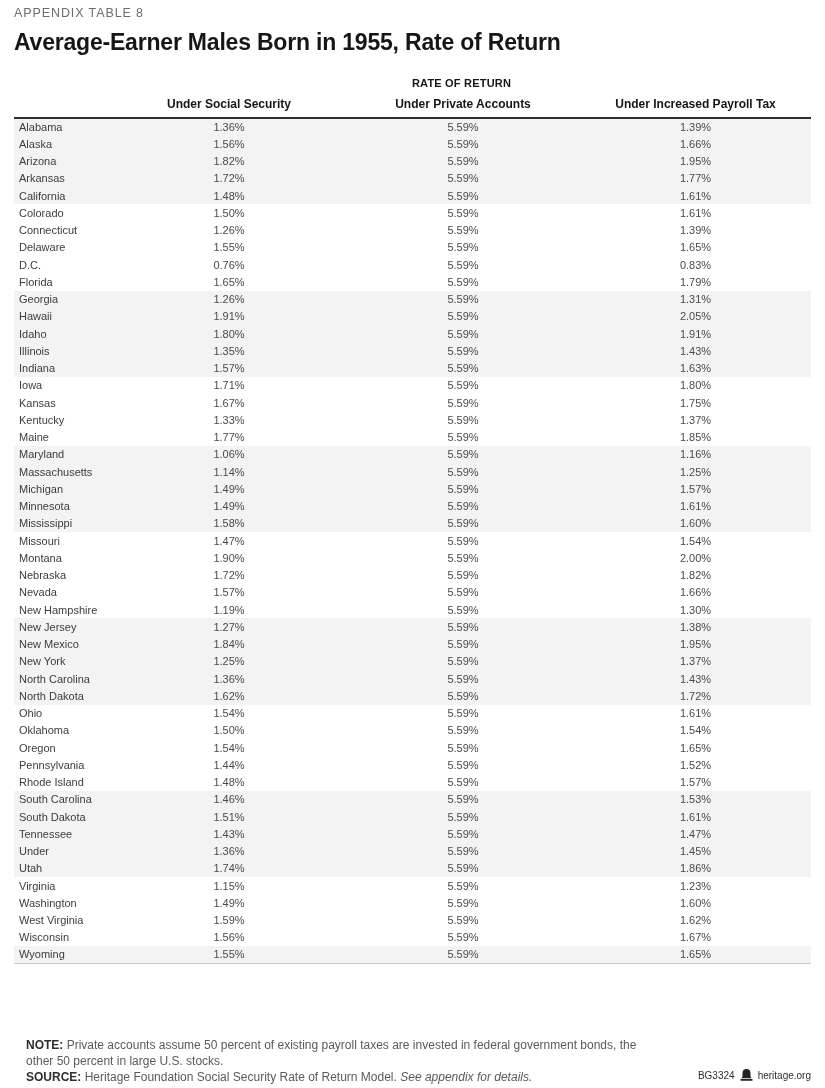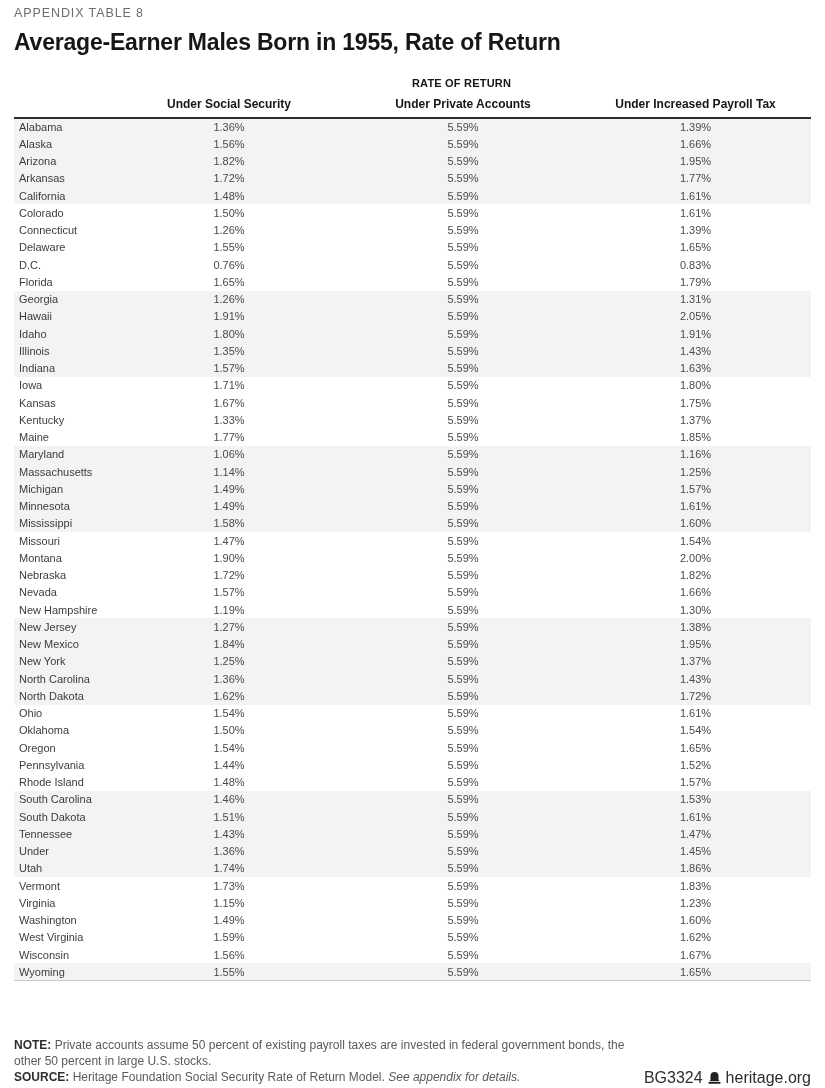--- a/index.html
+++ b/index.html
@@ -60,35 +60,35 @@
     font-size: 11px;
     color: #4a4a4a;
   }
   tbody td.state { text-align: left; padding-left: 5px; color: #3c3c3c; margin-left: 7px; }
   tbody td.val   { text-align: center; }
   tbody tr.band  { background: #f3f3f3; }
   tbody tr:last-child td { border-bottom: 1px solid #c9c9c9; }
 
   .footer {
     position: absolute;
-    left: 14px; right: 14px; top: 1037px;
+    left: 26px; right: 14px; top: 1037px;
   }
   .footer p {
     font-size: 12px;
     line-height: 16px;
     color: #5a5a5a;
   }
   .footer p b { color: #2e2e2e; }
   .footer .note { max-width: 622px; }
   .footer .source em { font-style: italic; }
   .brand {
     position: absolute;
     right: 0; top: 32px;
-    display: flex; align-items: center; gap: 5px;
-    font-size: 16px;
+    display: flex; align-items: flex-end; gap: 5px;
+    font-size: 10px;
     color: #2e2e2e;
   }
   .bell { width: 13px; height: 12px; fill: #222222; display: block; }
 </style>
 </head>
 <body>
 
 <div class="page">
 
   <div class="eyebrow">APPENDIX TABLE 8</div>
@@ -372,26 +372,20 @@
           <td class="val">5.59%</td>
           <td class="val">1.45%</td>
         </tr>
         <tr class="band">
           <td class="state">Utah</td>
           <td class="val">1.74%</td>
           <td class="val">5.59%</td>
           <td class="val">1.86%</td>
         </tr>
         <tr>
-          <td class="state">Vermont</td>
-          <td class="val">1.73%</td>
-          <td class="val">5.59%</td>
-          <td class="val">1.83%</td>
-        </tr>
-        <tr>
           <td class="state">Virginia</td>
           <td class="val">1.15%</td>
           <td class="val">5.59%</td>
           <td class="val">1.23%</td>
         </tr>
         <tr>
           <td class="state">Washington</td>
           <td class="val">1.49%</td>
           <td class="val">5.59%</td>
           <td class="val">1.60%</td>

